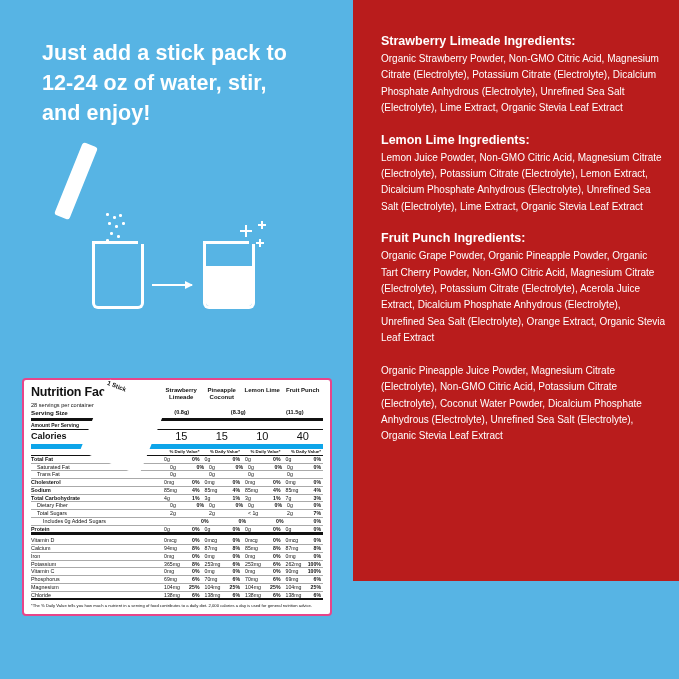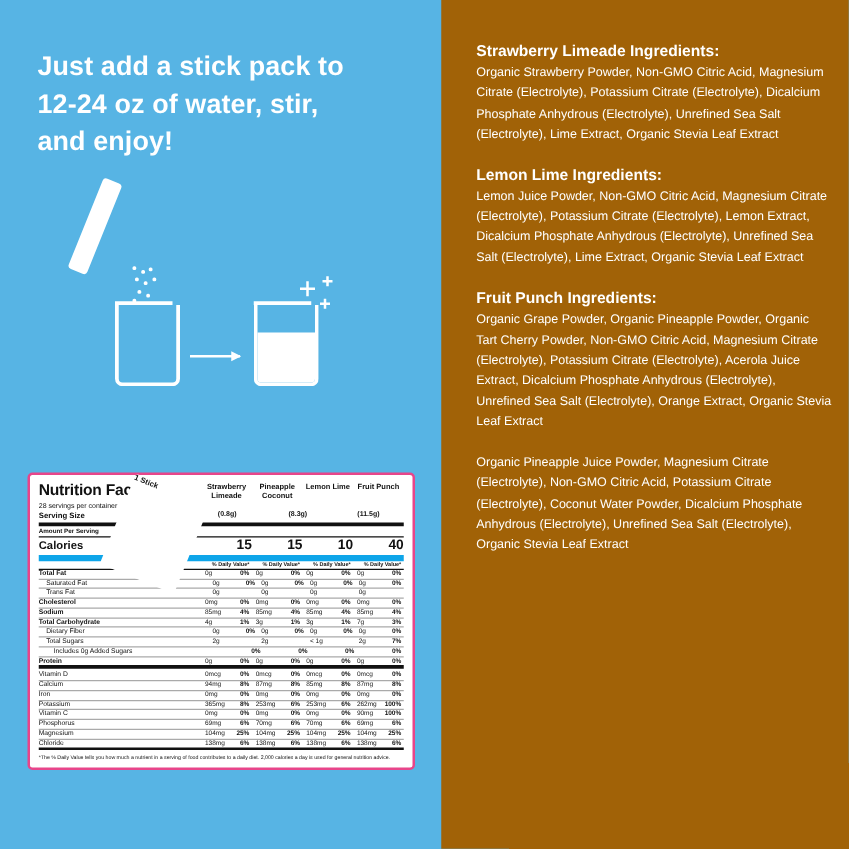--- a/index.html
+++ b/index.html
@@ -21,37 +21,37 @@
   }
   .left-panel {
     width: 353px;
     height: 679px;
     background: #57b4e4;
     position: relative;
     box-sizing: border-box;
   }
   .right-panel {
     width: 326px;
-    height: 679px;
-    background: #a16207;
+    height: 581px;
+    background: #b91c1c;
     position: relative;
     box-sizing: border-box;
     padding: 34px 14px 10px 28px;
   }
 
   
   .headline {
     color: #ffffff;
     font-weight: bold;
     font-size: 21.5px;
     line-height: 30px;
     padding: 38px 30px 0 30px;
     letter-spacing: .1px;
   }
-  .headline div { white-space: nowrap; }
+  .headline div { white-space: nowrap; margin-left: 12px; }
 
   
   .illustration {
     position: relative;
     height: 195px;
     margin-top: 6px;
   }
   .stick {
     position: absolute;
     left: 68px;
@@ -200,23 +200,23 @@
     padding-bottom: 1px;
   }
   .nf-cal-row .cal-label {
     width: 130px;
     font-size: 9px;
     font-weight: bold;
   }
   .nf-cal-row .cols { display: flex; flex: 1; }
   .nf-cal-row .cols div {
     flex: 1;
-    text-align: right;
+    text-align: center;
     font-size: 11px;
-    font-weight: bold;
+    font-weight: normal;
   }
   .nf-dv-row {
     display: flex;
     border-bottom: 1px solid #111;
   }
   .nf-dv-row .spacer { width: 130px; }
   .nf-dv-row .cols { display: flex; flex: 1; }
   .nf-dv-row .cols div {
     flex: 1;
     text-align: right;

